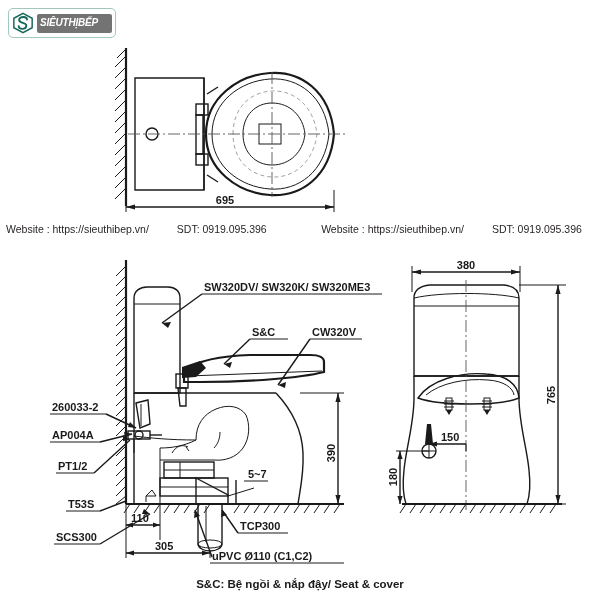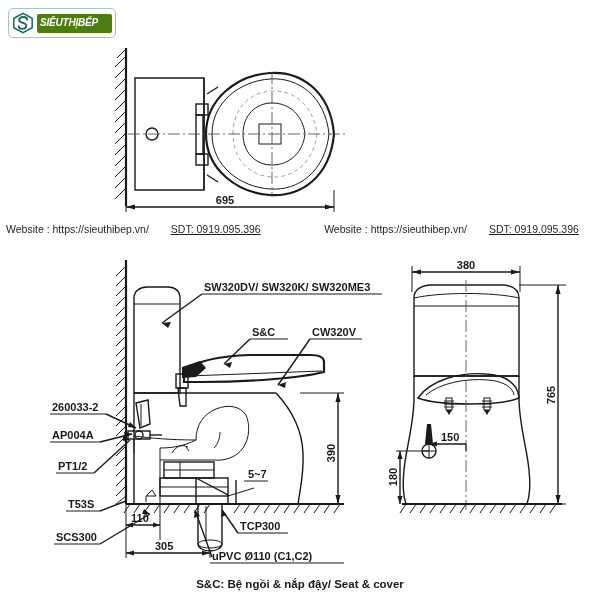--- a/index.html
+++ b/index.html
@@ -34,21 +34,21 @@
   .logo-mark {
     width: 22px;
     height: 22px;
     flex: 0 0 auto;
     display: block;
   }
   .logo-plate {
     margin-left: 3px;
     height: 19px;
     flex: 1 1 auto;
-    background: #4d7c0f;
+    background: #737373;
     border-radius: 2px;
     display: flex;
     align-items: center;
     justify-content: flex-start;
     padding: 0 3px;
     overflow: hidden;
     gap: 47px;
   }
   .logo-word {
     color: #ffffff;
@@ -93,21 +93,21 @@
   .contact-cell {
     flex: 1 1 50%;
     display: flex;
     align-items: center;
     font-size: 10.5px;
     color: #231f20;
     white-space: nowrap;
   }
   .contact-cell.left { padding-left: 6px; }
   .contact-cell.right { justify-content: center; }
-  .contact-cell .sdt { margin-left: 22px; text-decoration: underline; }
+  .contact-cell .sdt { margin-left: 28px; }
 
   
   text {
     font-family: "Liberation Sans", sans-serif;
     fill: #1a1a1a;
   }
   .lbl { font-size: 11px; font-weight: bold; }
   .dim { font-size: 11px; font-weight: bold; }
   .cap { font-size: 11.5px; font-weight: bold; }
   .ln { stroke: #1a1a1a; fill: none; }

